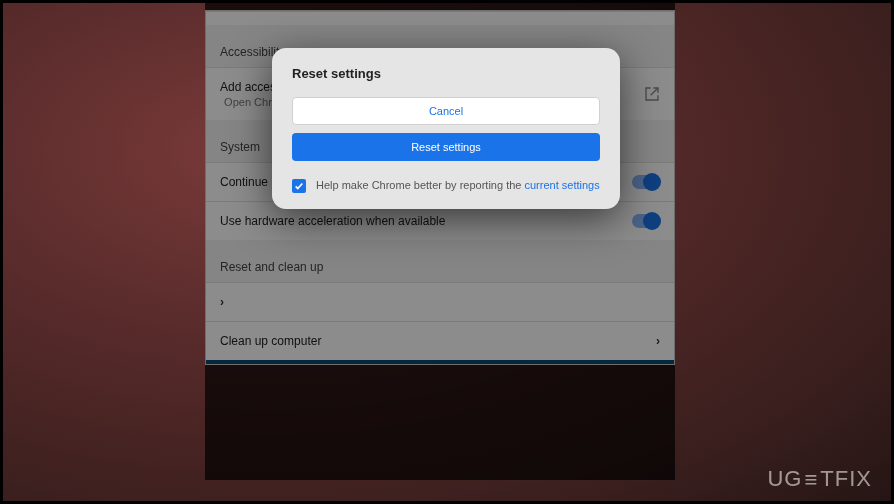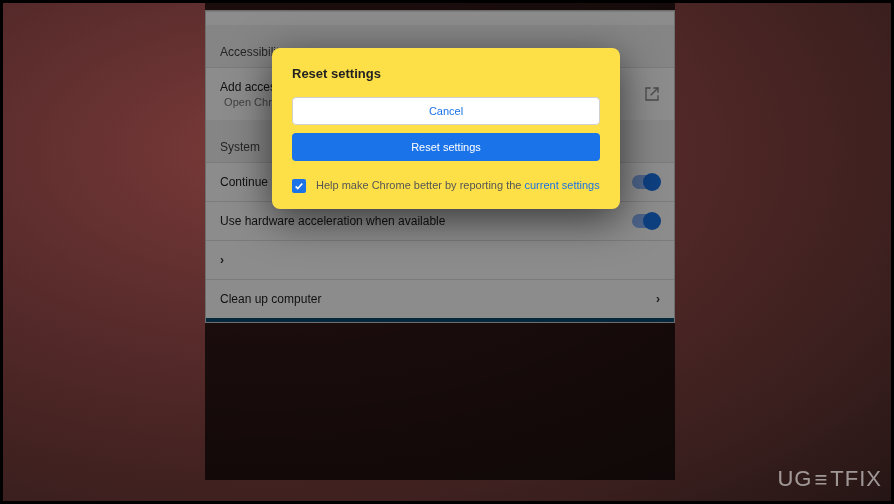--- a/index.html
+++ b/index.html
@@ -64,22 +64,22 @@
   .dim {
     position: absolute;
     inset: 0;
     background: rgba(0,0,0,0.45);
   }
   .dialog {
     position: absolute;
     left: 272px;
     top: 48px;
     width: 348px;
-    background: #fde047;
-    border-radius: 8px;
+    background: #e5e5e5;
+    border-radius: 14px;
     box-shadow: 0 10px 40px rgba(0,0,0,0.6);
     padding: 18px 20px 16px 20px;
     z-index: 10;
   }
   .dialog h2 {
     font-size: 13px; font-weight: 600; color: #222; margin-bottom: 10px;
   }
   .dialog p {
     font-size: 11px; color: #555; line-height: 1.45;
   }
@@ -96,21 +96,21 @@
   .check-row {
     display: flex; align-items: flex-start; gap: 10px; margin-top: 18px;
     font-size: 11px; color: #555;
   }
   .checkbox {
     width: 14px; height: 14px; background: #1a73e8; border-radius: 2px;
     display: flex; align-items: center; justify-content: center; flex: 0 0 14px;
   }
   .checkbox svg { width: 10px; height: 10px; }
   .watermark {
-    position: absolute; right: 12px; bottom: 12px;
+    position: absolute; right: 22px; bottom: 12px;
     color: rgba(255,255,255,0.55);
     font-family: "Segoe UI", Arial, sans-serif;
     font-size: 22px; letter-spacing: 1px; font-weight: 300;
     display: flex; align-items: center; gap: 2px; margin-top: 33px;
   }
   .watermark .g {
     display: inline-block; transform: translateY(1px);
   }
 </style>
 </head>
@@ -141,20 +141,21 @@
     <div class="section-head">System</div>
     <div class="row">
       <span>Continue r</span>
       <span class="toggle"></span>
     </div>
     <div class="row">
       <span>Use hardware acceleration when available</span>
       <span class="toggle"></span>
     </div>
 
+    <div class="section-head">Reset and clean up</div>
     <div class="row">
       <span class="chev">›</span>
     </div>
     <div class="row">
       <span>Clean up computer</span>
       <span class="chev">›</span>
     </div>
 
   </div>
   <div class="dim"></div>

